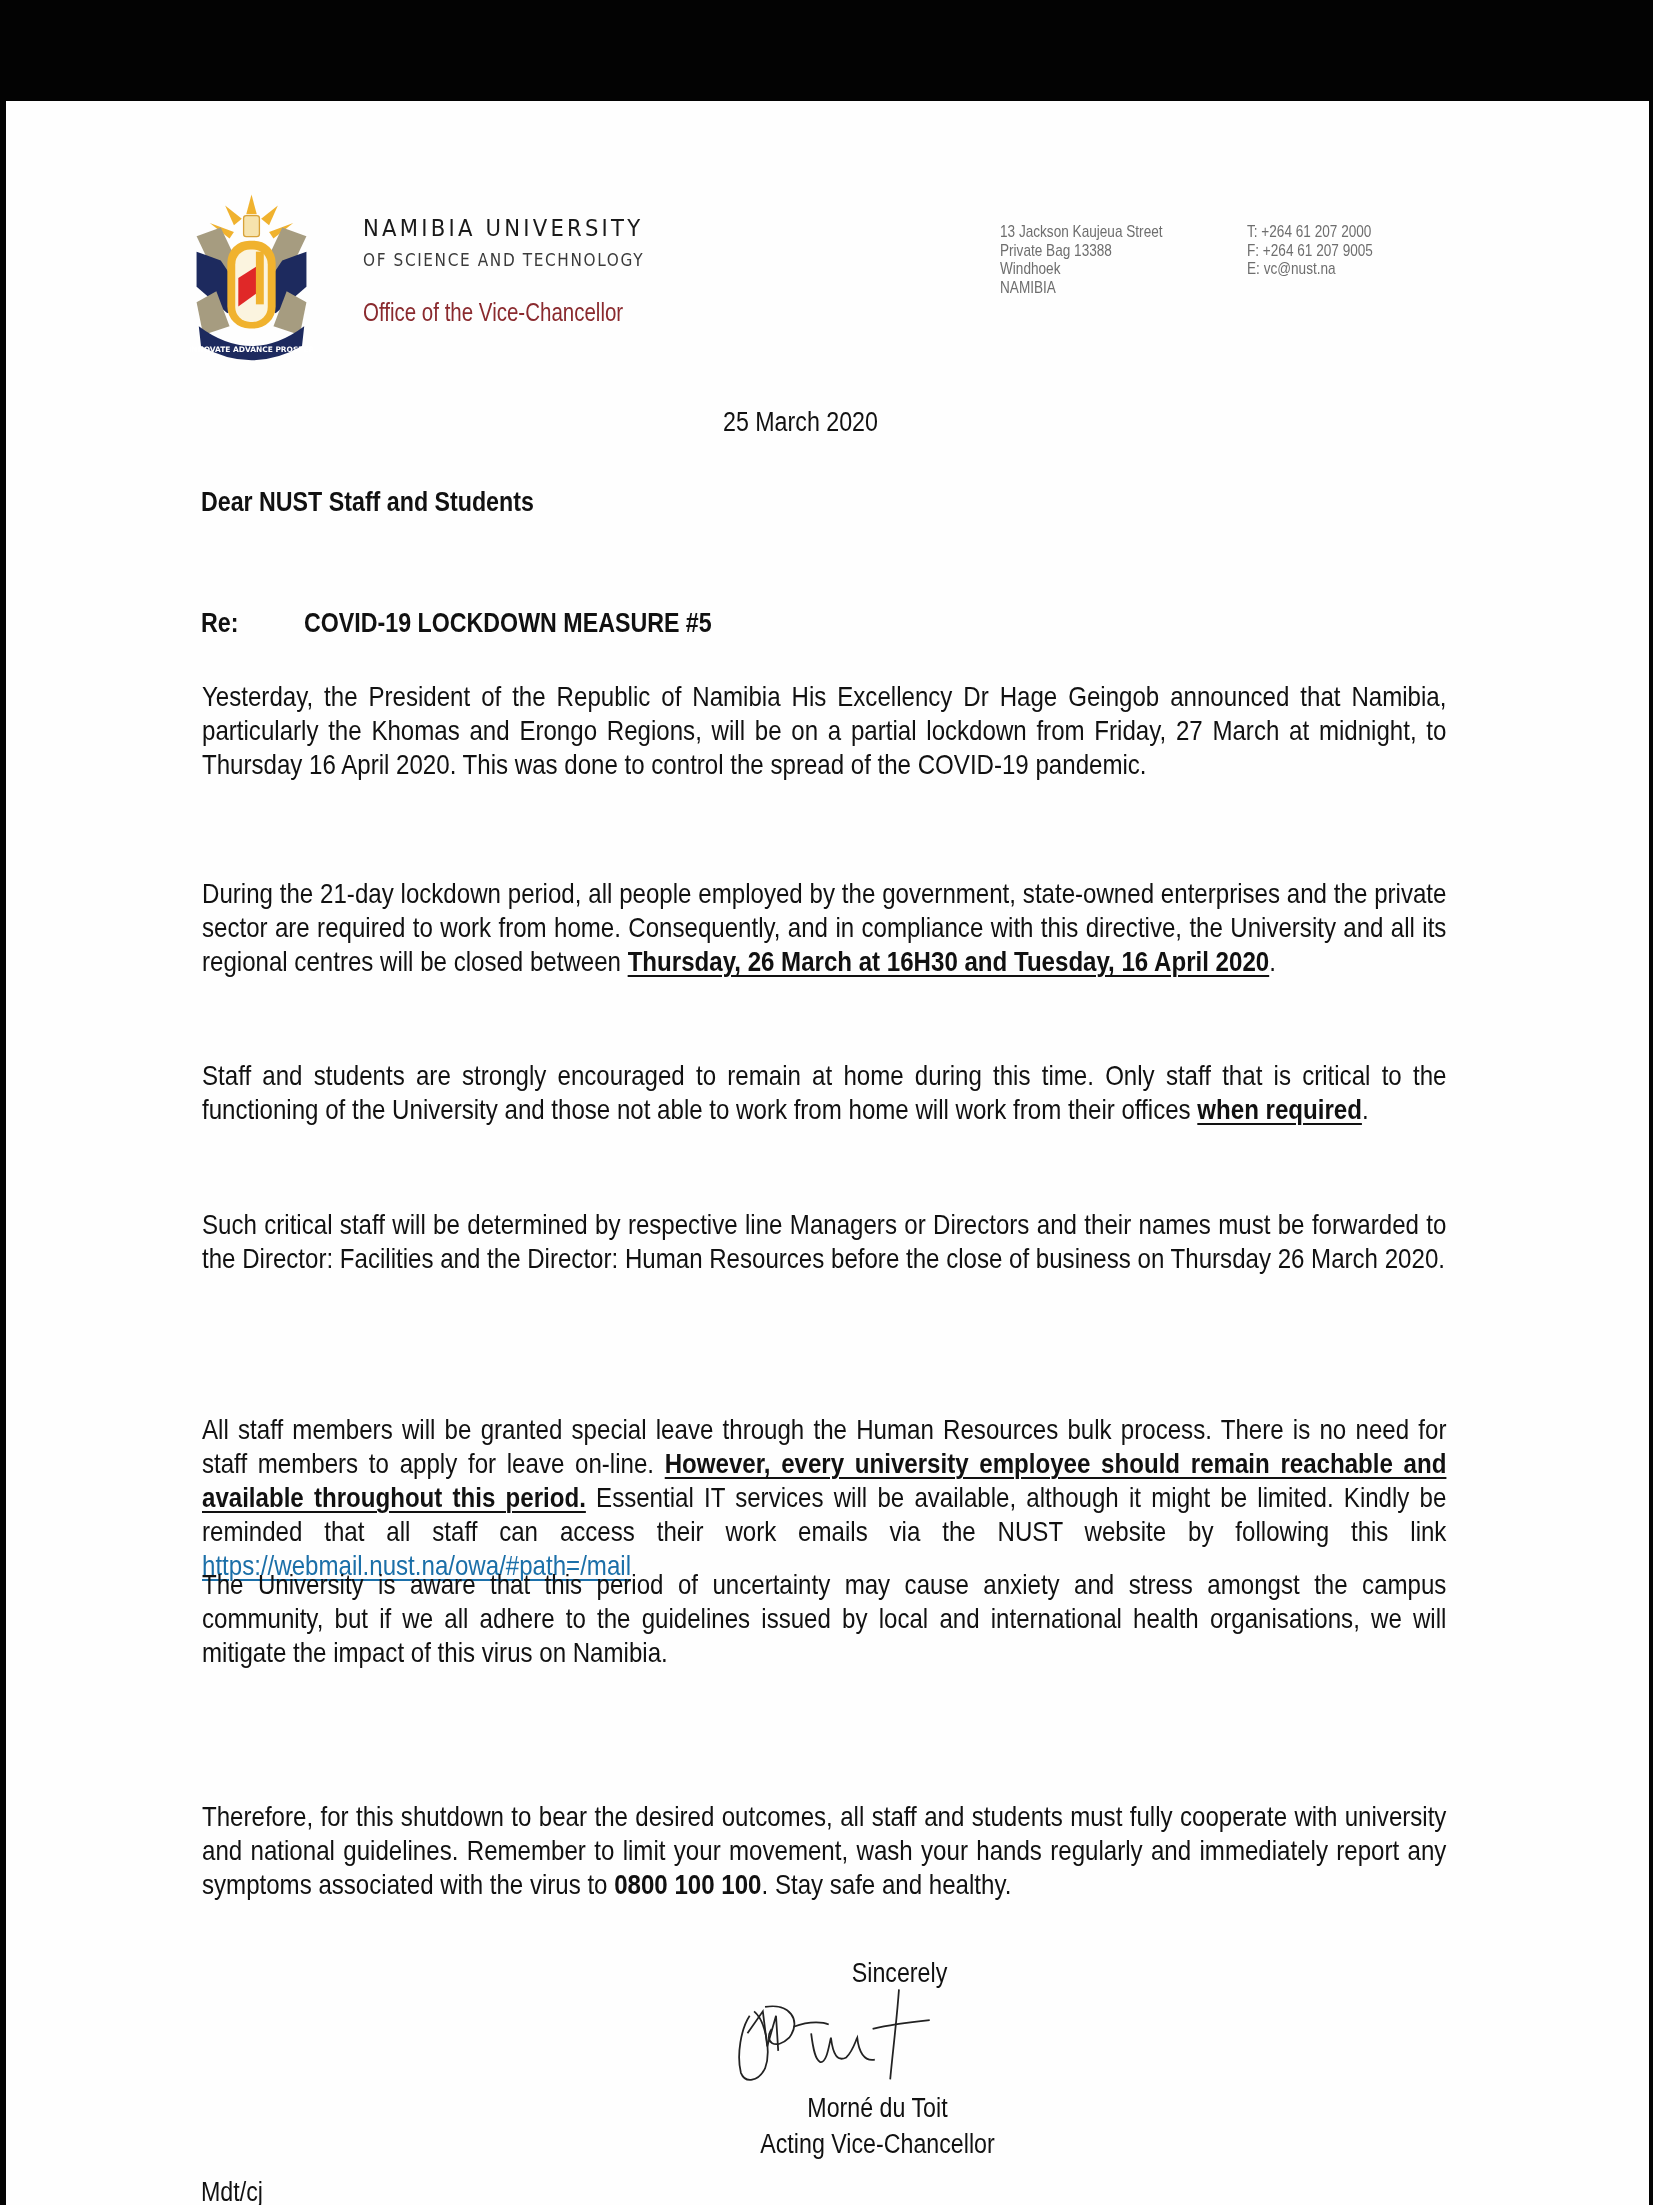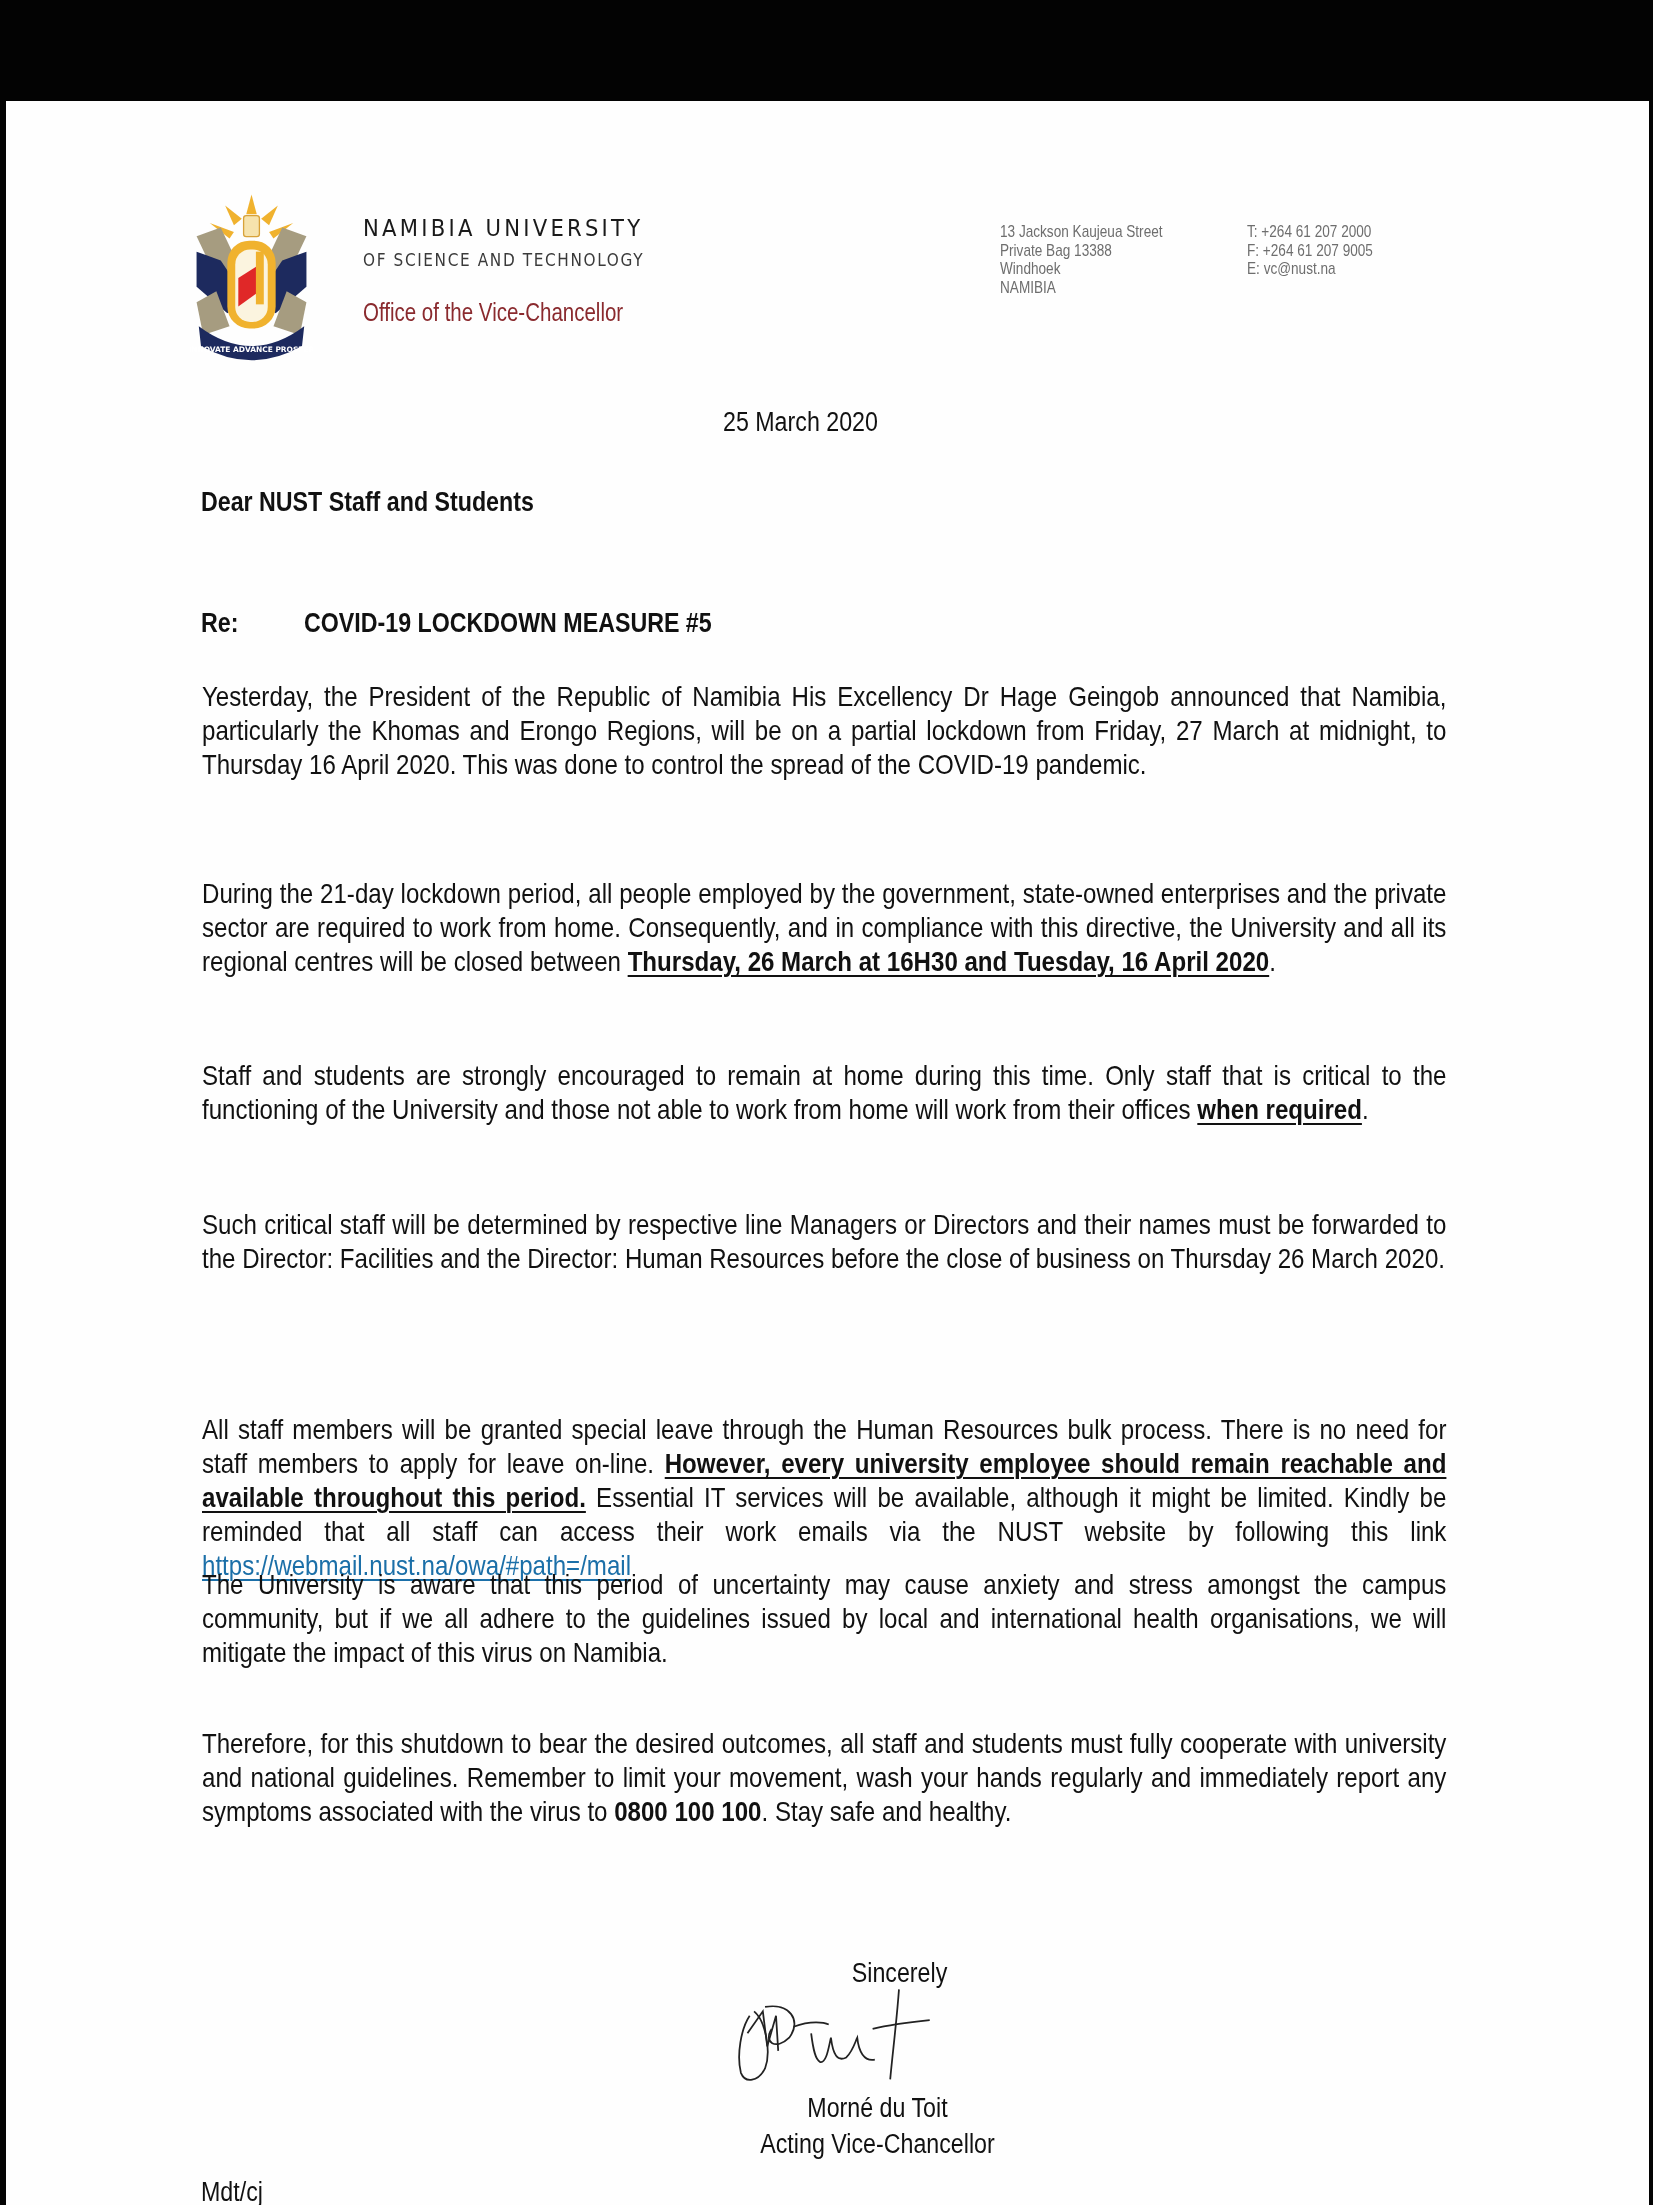--- a/index.html
+++ b/index.html
@@ -76,21 +76,21 @@
   .para b { font-weight: bold; }
   .u { text-decoration: underline; text-decoration-thickness: 2.2px; text-underline-offset: 3.5px; }
   .link { color: #1b6fa8; text-decoration: underline; text-decoration-thickness: 1.8px; text-underline-offset: 3.5px; cursor: pointer; }
 
   .p1 { top: 680px; }
   .p2 { top: 877px; }
   .p3 { top: 1059px; }
   .p4 { top: 1208px; }
   .p5 { top: 1413px; }
   .p6 { top: 1568px; }
-  .p7 { top: 1727px; }
+  .p7 { top: 1800px; }
 
   .closing { left: 745px; top: 1958px; width: 309px; text-align: center; font-size: 27px; color: #111; transform: scaleX(0.86); transform-origin: center top; }
   .signature { left: 723px; top: 1985px; width: 229px; height: 101px; }
   .signer-name { left: 679px; top: 2093px; width: 397px; text-align: center; font-size: 27px; color: #111; transform: scaleX(0.86); transform-origin: center top; }
   .signer-title { left: 679px; top: 2129px; width: 397px; text-align: center; font-size: 27px; color: #111; transform: scaleX(0.86); transform-origin: center top; }
   .reference { left: 201px; top: 2177px; font-size: 27px; color: #111; transform: scaleX(0.86); transform-origin: left top; }
 </style>
 </head>
 <body>
 

